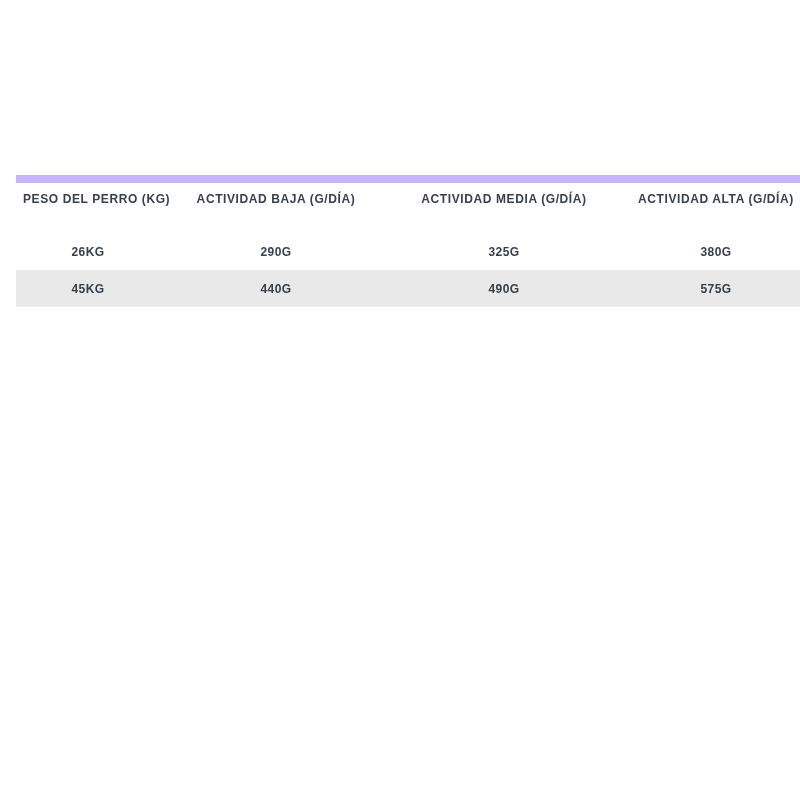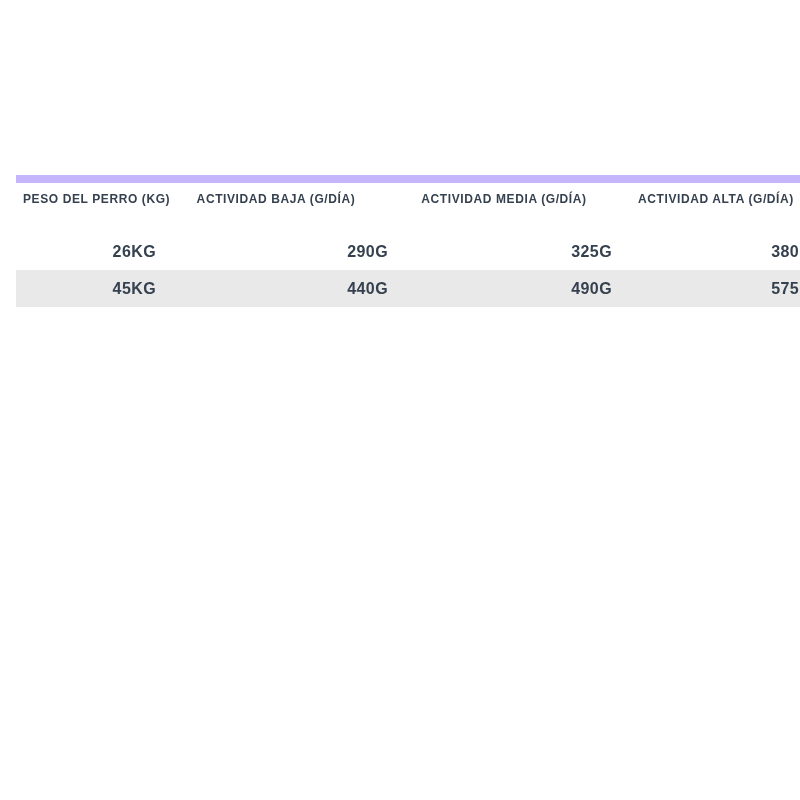--- a/index.html
+++ b/index.html
@@ -38,25 +38,25 @@
     padding: 9px 4px 27px 4px;
     white-space: nowrap;
     background: #ffffff;
   }
   table.feeding-table th:first-child {
     text-align: left;
     padding-left: 7px;
   }
   table.feeding-table td {
     height: 37px;
-    font-size: 16px;
+    font-size: 12px;
     font-weight: bold;
     letter-spacing: 0.4px;
     color: #36414f;
-    text-align: right;
+    text-align: center;
     vertical-align: middle;
     padding: 0 4px;
     white-space: nowrap;
   }
   table.feeding-table tbody tr:nth-child(even) td {
     background: #e9e9e9;
   }
   table.feeding-table tbody tr:nth-child(odd) td {
     background: #ffffff;
   }

